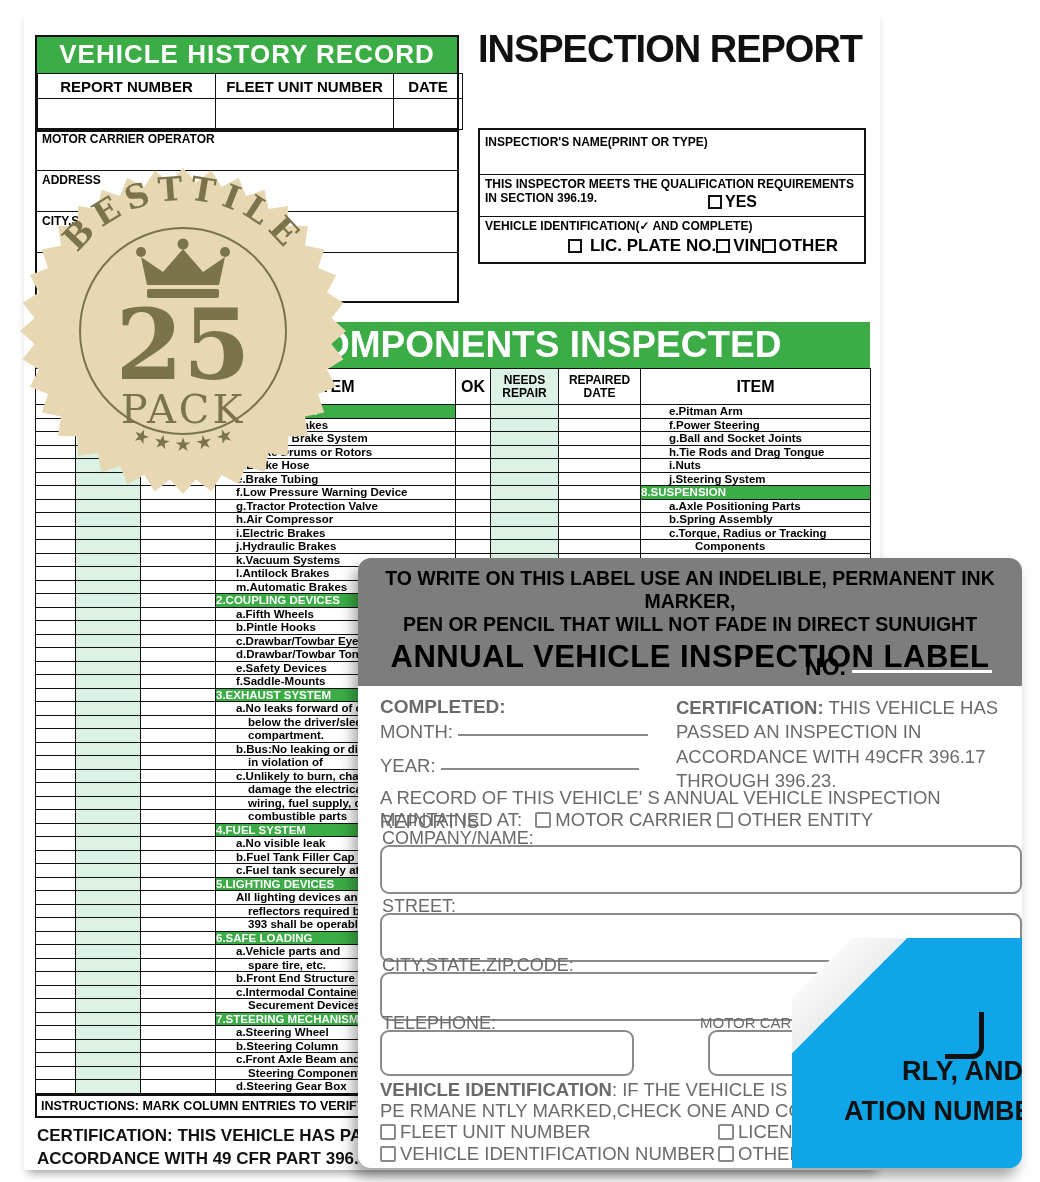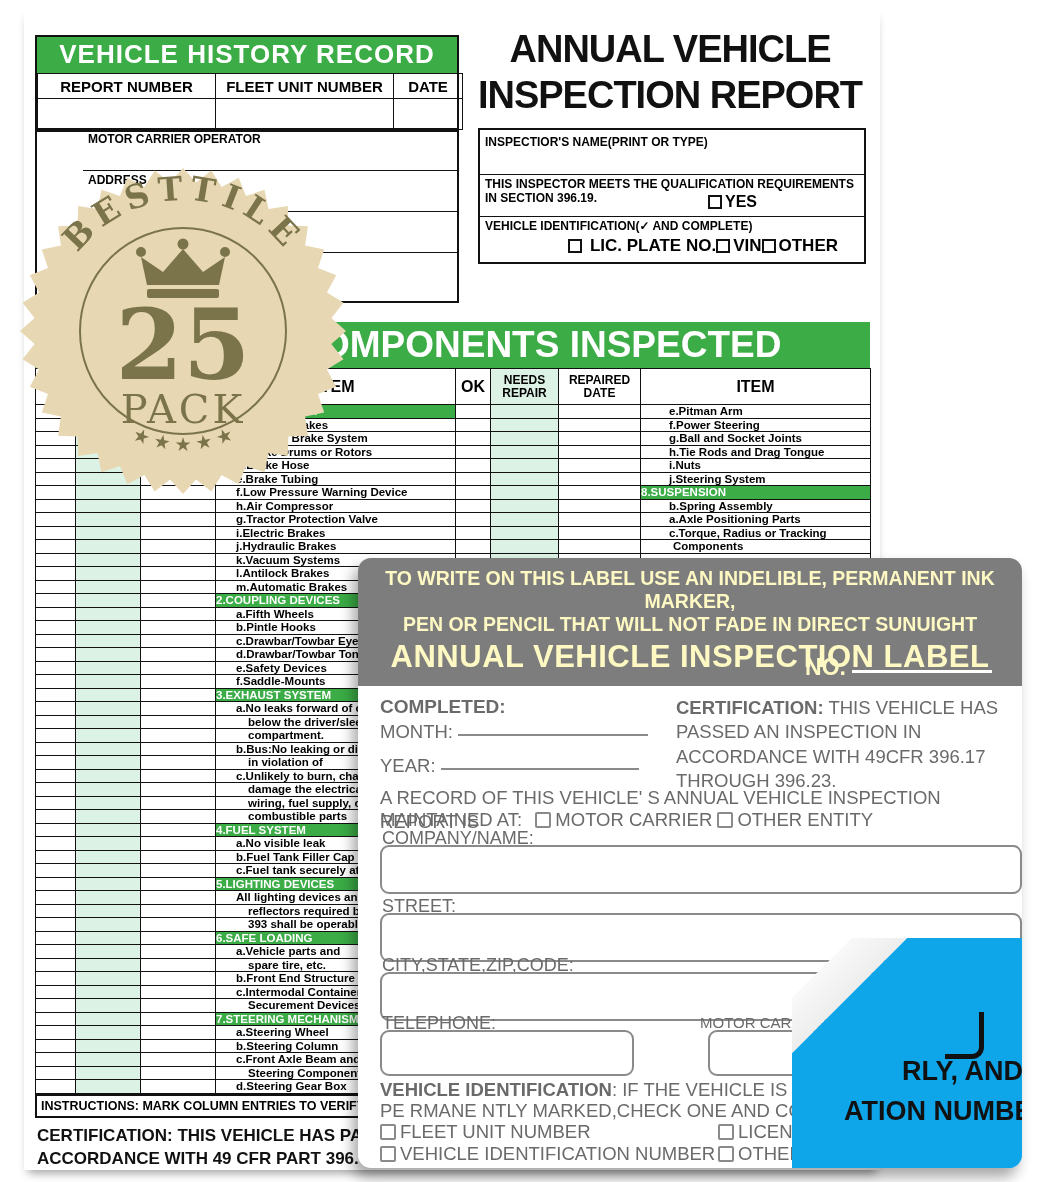--- a/index.html
+++ b/index.html
@@ -20,21 +20,21 @@
   .vhr .hrow td{height:22px;}
   .vhr .brow td{height:28px;}
 
   
   .rep-title{left:436px;top:18px;width:420px;text-align:center;color:#111;
              font-size:38px;font-weight:900;line-height:1.22;letter-spacing:-1px;}
 
   
   .opbox{left:11px;top:120px;width:420px;border:2px solid #111;}
   .opbox .r{border-bottom:1px solid #111;height:41px;font-weight:bold;font-size:12px;
-            padding:2px 0 0 5px;box-sizing:border-box;margin-left:46px;}
+            padding:2px 0 0 5px;box-sizing:border-box;}
   .opbox .r:last-child{border-bottom:none;height:48px;}
   .inspbox{left:454px;top:120px;width:384px;border:2px solid #111;}
   .inspbox .r{border-bottom:1px solid #111;box-sizing:border-box;font-weight:bold;
               padding:2px 0 0 5px;position:relative;}
   .inspbox .r:last-child{border-bottom:none;}
   .small-lab{font-size:12px;font-weight:bold;}
   .cbx{display:inline-block;width:14px;height:14px;border:2px solid #111;
        vertical-align:-2px;margin-right:3px;box-sizing:border-box;background:#fff;}
   .yes-wrap{position:absolute;left:228px;top:18px;font-size:16px;text-align:center;}
   .vidline{font-size:17px;display:flex;padding:3px 26px 0 2px;justify-content:flex-end;}
@@ -48,37 +48,37 @@
   .grid{left:11px;top:360px;width:835px;border-collapse:collapse;table-layout:fixed;position:absolute;}
   .grid td,.grid th{border:1px solid #111;padding:0;overflow:hidden;white-space:nowrap;box-sizing:border-box;}
   .grid thead th{height:36px;font-size:16px;font-weight:bold;}
   .grid thead th.two{font-size:12px;line-height:1.05;white-space:normal;}
   .grid tbody tr{height:13.5px;}
   .grid tbody td{font-size:11.5px;font-weight:bold;height:13.5px;}
   td.itl{padding-left:20px;}
   td.itr{padding-left:28px;}
   td.ct{border-top:none!important;}
   td.itl.ct{padding-left:32px;}
-  td.itr.ct{padding-left:32px;}
+  td.itr.ct{padding-left:54px;}
   td.sec{background:var(--green);color:#fff;font-size:12.5px;padding-left:0;}
   .mint{background:var(--mint);}
 
   
   .instr{left:11px;top:1086px;width:833px;border:2px solid #111;font-size:12.5px;font-weight:bold;
          padding:3px 0 3px 4px;box-sizing:border-box;background:#fff;}
   .cert{left:13px;top:1117px;font-size:17px;font-weight:bold;line-height:1.35;color:#111;}
 
   
   .badge{left:18px;top:166px;width:330px;height:330px;z-index:5;}
 
   
   .card{left:358px;top:558px;width:664px;height:610px;background:#fff;border-radius:13px;
         box-shadow:-5px 9px 14px rgba(0,0,0,.35);z-index:10;overflow:hidden;color:var(--lgray-text);}
   .lab-head{position:absolute;left:0;top:0;right:0;height:128px;background:var(--lgray);
-            color:#fef9c3;text-align:center;}
+            color:#000000;text-align:center;}
   .lab-head .n1{font-size:19.5px;font-weight:bold;margin-top:9px;}
   .lab-head .n2{font-size:19.5px;font-weight:bold;}
   .lab-head .t{font-size:31px;font-weight:bold;margin-top:3px;letter-spacing:.5px;}
   .no-wrap{position:absolute;right:30px;bottom:5px;font-size:23px;font-weight:bold;}
   .no-line{display:inline-block;width:140px;border-bottom:3px solid #fff;margin-left:6px;vertical-align:2px;}
 
   .card .gtxt{position:absolute;font-size:18.5px;line-height:1.32;}
   .gb{font-weight:bold;}
   .u-line{display:inline-block;border-bottom:2px solid #8a8a8a;vertical-align:2px;}
   .gcb{display:inline-block;width:16px;height:16px;border:2px solid #8a8a8a;border-radius:2px;
@@ -117,21 +117,20 @@
       <tr class="brow">
         <td></td>
         <td></td>
         <td></td>
       </tr>
     </tbody>
       </table>
   </div>
 
   <div class="abs rep-title">
-    <div>ANNUAL VEHICLE</div>
     <div>INSPECTION REPORT</div>
   </div>
 
   <div class="abs opbox">
     <div class="r">MOTOR CARRIER OPERATOR</div>
     <div class="r">ADDRESS</div>
     <div class="r">CITY,STATE,ZIP,CODE</div>
     <div class="r"></div>
   </div>
 
@@ -247,35 +246,35 @@
           <td class="itl">f.Low Pressure Warning Device</td>
           <td class=""></td>
           <td class="mint"></td>
           <td class=""></td>
           <td class="itr sec">8.SUSPENSION</td>
         </tr>
         <tr>
           <td class=""></td>
           <td class="mint"></td>
           <td class=""></td>
+          <td class="itl">g.Tractor Protection Valve</td>
+          <td class=""></td>
+          <td class="mint"></td>
+          <td class=""></td>
+          <td class="itr">a.Axle Positioning Parts</td>
+        </tr>
+        <tr>
+          <td class=""></td>
+          <td class="mint"></td>
+          <td class=""></td>
           <td class="itl">h.Air Compressor</td>
           <td class=""></td>
           <td class="mint"></td>
           <td class=""></td>
           <td class="itr">b.Spring Assembly</td>
-        </tr>
-        <tr>
-          <td class=""></td>
-          <td class="mint"></td>
-          <td class=""></td>
-          <td class="itl">g.Tractor Protection Valve</td>
-          <td class=""></td>
-          <td class="mint"></td>
-          <td class=""></td>
-          <td class="itr">a.Axle Positioning Parts</td>
         </tr>
         <tr>
           <td class=""></td>
           <td class="mint"></td>
           <td class=""></td>
           <td class="itl">i.Electric Brakes</td>
           <td class=""></td>
           <td class="mint"></td>
           <td class=""></td>
           <td class="itr">c.Torque, Radius or Tracking</td>

